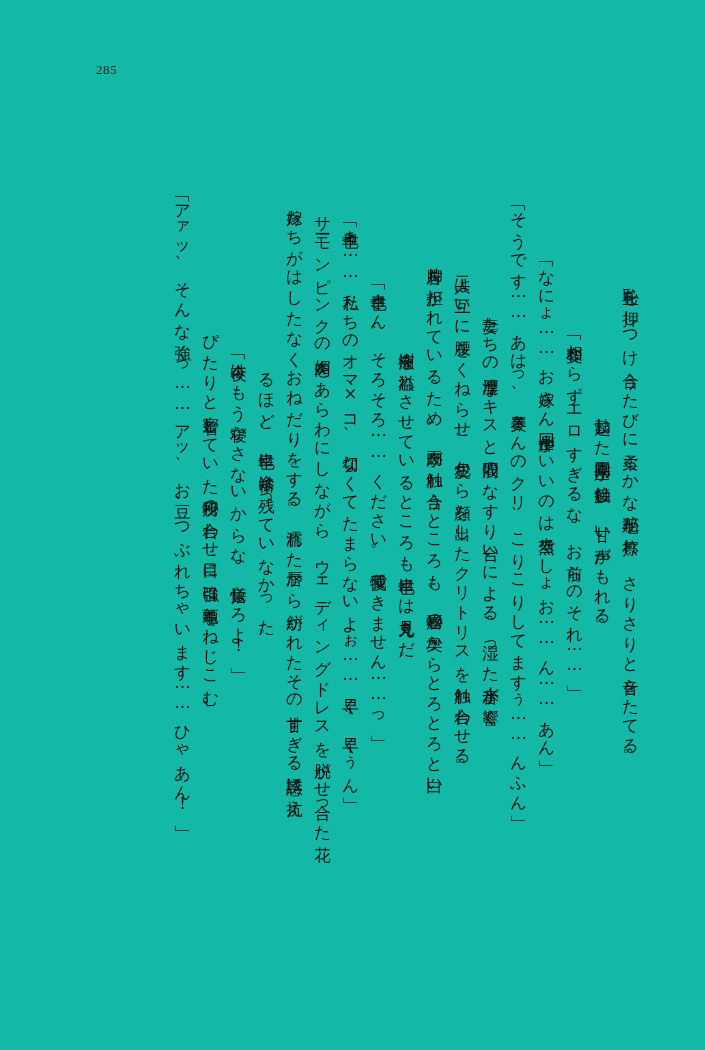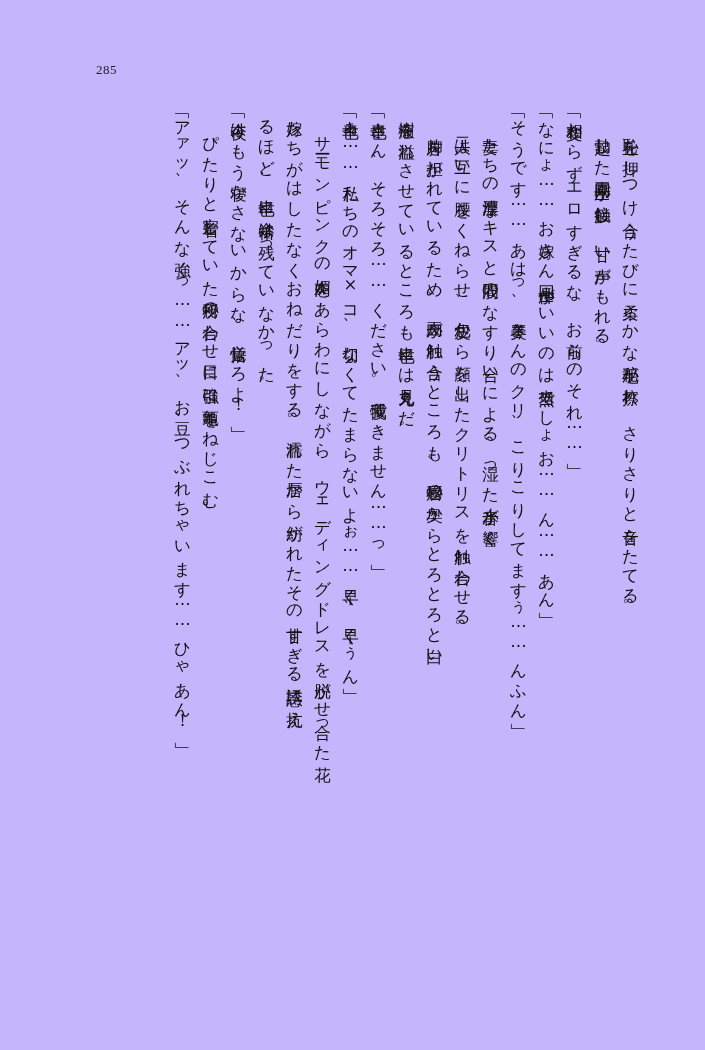--- a/index.html
+++ b/index.html
@@ -11,21 +11,22 @@
     width: 705px;
     height: 1050px;
     overflow: hidden;
     font-family: "DejaVu Serif", "Liberation Serif", serif;
     color: #111111;
   }
   .page {
     position: relative;
     width: 705px;
     height: 1050px;
-    background: #c4b5fd;
+    background: #14b8a6;
+    text-align: center;
   }
   .page-number {
     position: absolute;
     left: 96px;
     top: 62px;
     font-size: 13px;
     font-family: "Liberation Serif", "DejaVu Serif", serif;
     color: #222222;
     letter-spacing: 0.5px;
   }

